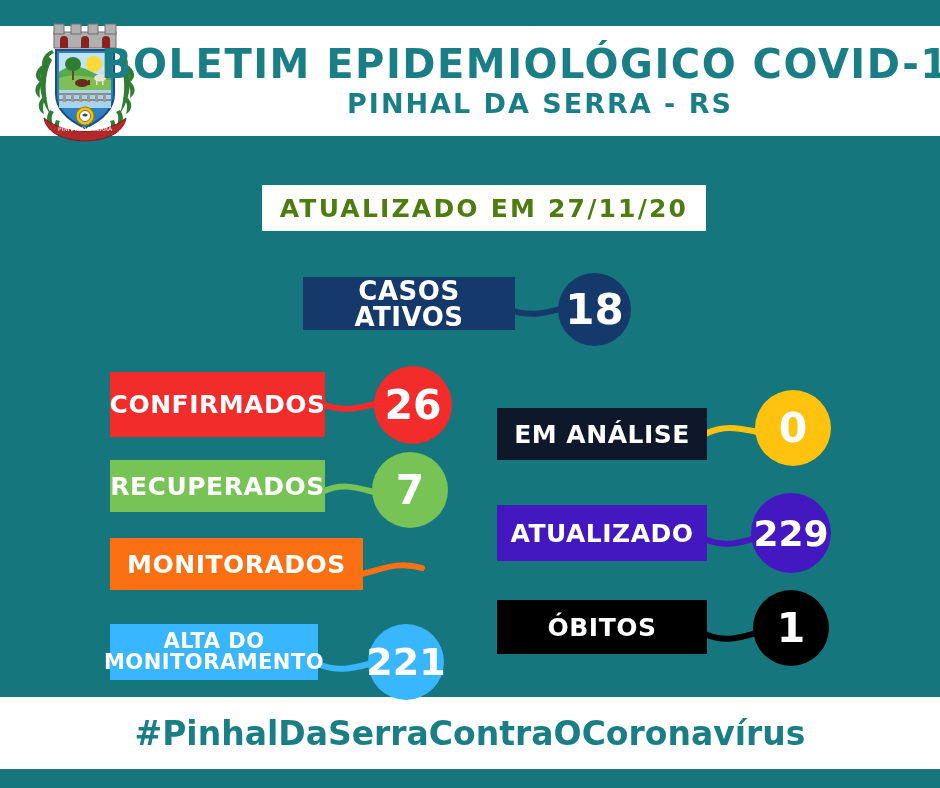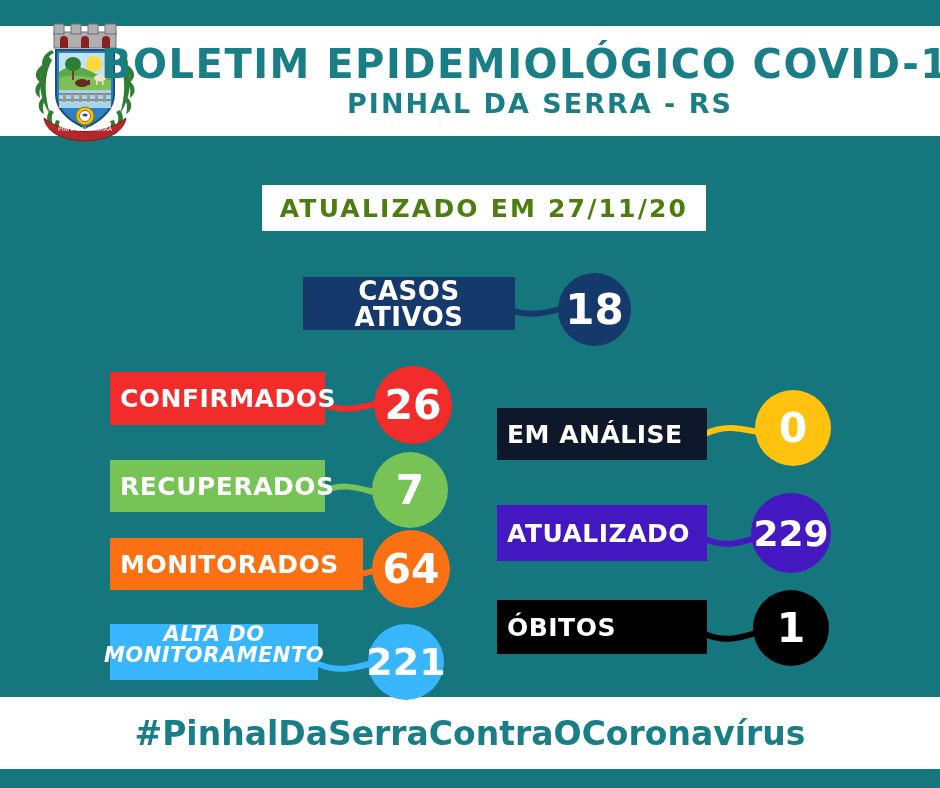--- a/index.html
+++ b/index.html
@@ -51,40 +51,40 @@
   .date-text{
     font-size:25px; font-weight:bold; color:#4d7c0f; letter-spacing:2.2px;
     font-family:"DejaVu Sans", sans-serif;
     white-space:nowrap;
   }
 
   
   .stat{ position:absolute; }
   .stat .pill{
     position:absolute; left:0; top:0;
-    display:flex; align-items:center; 
+    display:flex; align-items:center; justify-content:center;
     color:#FFFFFF; font-weight:bold;
     font-family:"DejaVu Sans", sans-serif;
     text-align:center;
     line-height:1.0;
     padding:0 10px;
     z-index:3;
   }
   .stat .bubble{
     position:absolute;
     border-radius:50%;
     display:flex; align-items:center; justify-content:center;
     color:#FFFFFF; font-weight:bold;
     font-family:"DejaVu Sans", sans-serif;
     z-index:3;
   }
   .stat .connector{
     position:absolute; z-index:1; overflow:visible;
   }
-  .lbl-two{ line-height:1.02;font-style:italic; }
+  .lbl-two{ line-height:1.02; }
 
   
   .footer-white{
     position:absolute; left:0; top:697px; width:940px; height:72px;
     background:#FFFFFF;
     display:flex; align-items:center; justify-content:center;
   }
   .footer-text{
     font-size:33px; font-weight:bold; color:#1A7E86; letter-spacing:0px;
     font-family:"DejaVu Sans", sans-serif; white-space:nowrap;
@@ -202,21 +202,21 @@
   </div>
   <div class="bubble" style="left:255px; top:-4px; width:73px; height:73px; background:#15396B; font-size:42px;">
     <span>18</span>
   </div>
 </div>
 
 <div class="stat" style="left:110px; top:372px; width:370px; height:72px;">
   <svg class="connector" width="370" height="72">
     <path d="M212 32 C252 48 272 18 312 32" stroke="#F22B2B" stroke-width="6" fill="none" stroke-linecap="round"></path>
   </svg>
-  <div class="pill" style="width:215px; height:53px; background:#F22B2B; font-size:25px; letter-spacing:0.5px;">
+  <div class="pill" style="width:215px; height:65px; background:#F22B2B; font-size:25px; letter-spacing:0.5px;">
     <span>CONFIRMADOS</span>
   </div>
   <div class="bubble" style="left:264px; top:-6px; width:78px; height:78px; background:#F22B2B; font-size:41px;">
     <span>26</span>
   </div>
 </div>
 
 <div class="stat" style="left:110px; top:460px; width:370px; height:72px;">
   <svg class="connector" width="370" height="72">
     <path d="M212 32 C248 14 272 48 308 30" stroke="#77C356" stroke-width="6" fill="none" stroke-linecap="round"></path>
@@ -228,23 +228,20 @@
     <span>7</span>
   </div>
 </div>
 
 <div class="stat" style="left:110px; top:538px; width:370px; height:72px;">
   <svg class="connector" width="370" height="72">
     <path d="M212 32 C252 50 272 18 312 30" stroke="#FA7012" stroke-width="6" fill="none" stroke-linecap="round"></path>
   </svg>
   <div class="pill" style="width:253px; height:52px; background:#FA7012; font-size:25px; letter-spacing:0.5px;">
     <span>MONITORADOS</span>
-  </div>
-  <div class="bubble" style="left:262px; top:-8px; width:78px; height:78px; background:#FA7012; font-size:41px;">
-    <span>64</span>
   </div>
 </div>
 
 <div class="stat" style="left:110px; top:624px; width:370px; height:72px;">
   <svg class="connector" width="370" height="72">
     <path d="M208 40 C246 56 268 26 306 38" stroke="#38B6FF" stroke-width="6" fill="none" stroke-linecap="round"></path>
   </svg>
   <div class="pill lbl-two" style="width:208px; height:56px; background:#38B6FF; font-size:21px; flex-direction:column; letter-spacing:0.5px;">
     <span style="text-transform:uppercase;">Alta do</span>
     <span style="text-transform:uppercase;">monitoramento</span>

